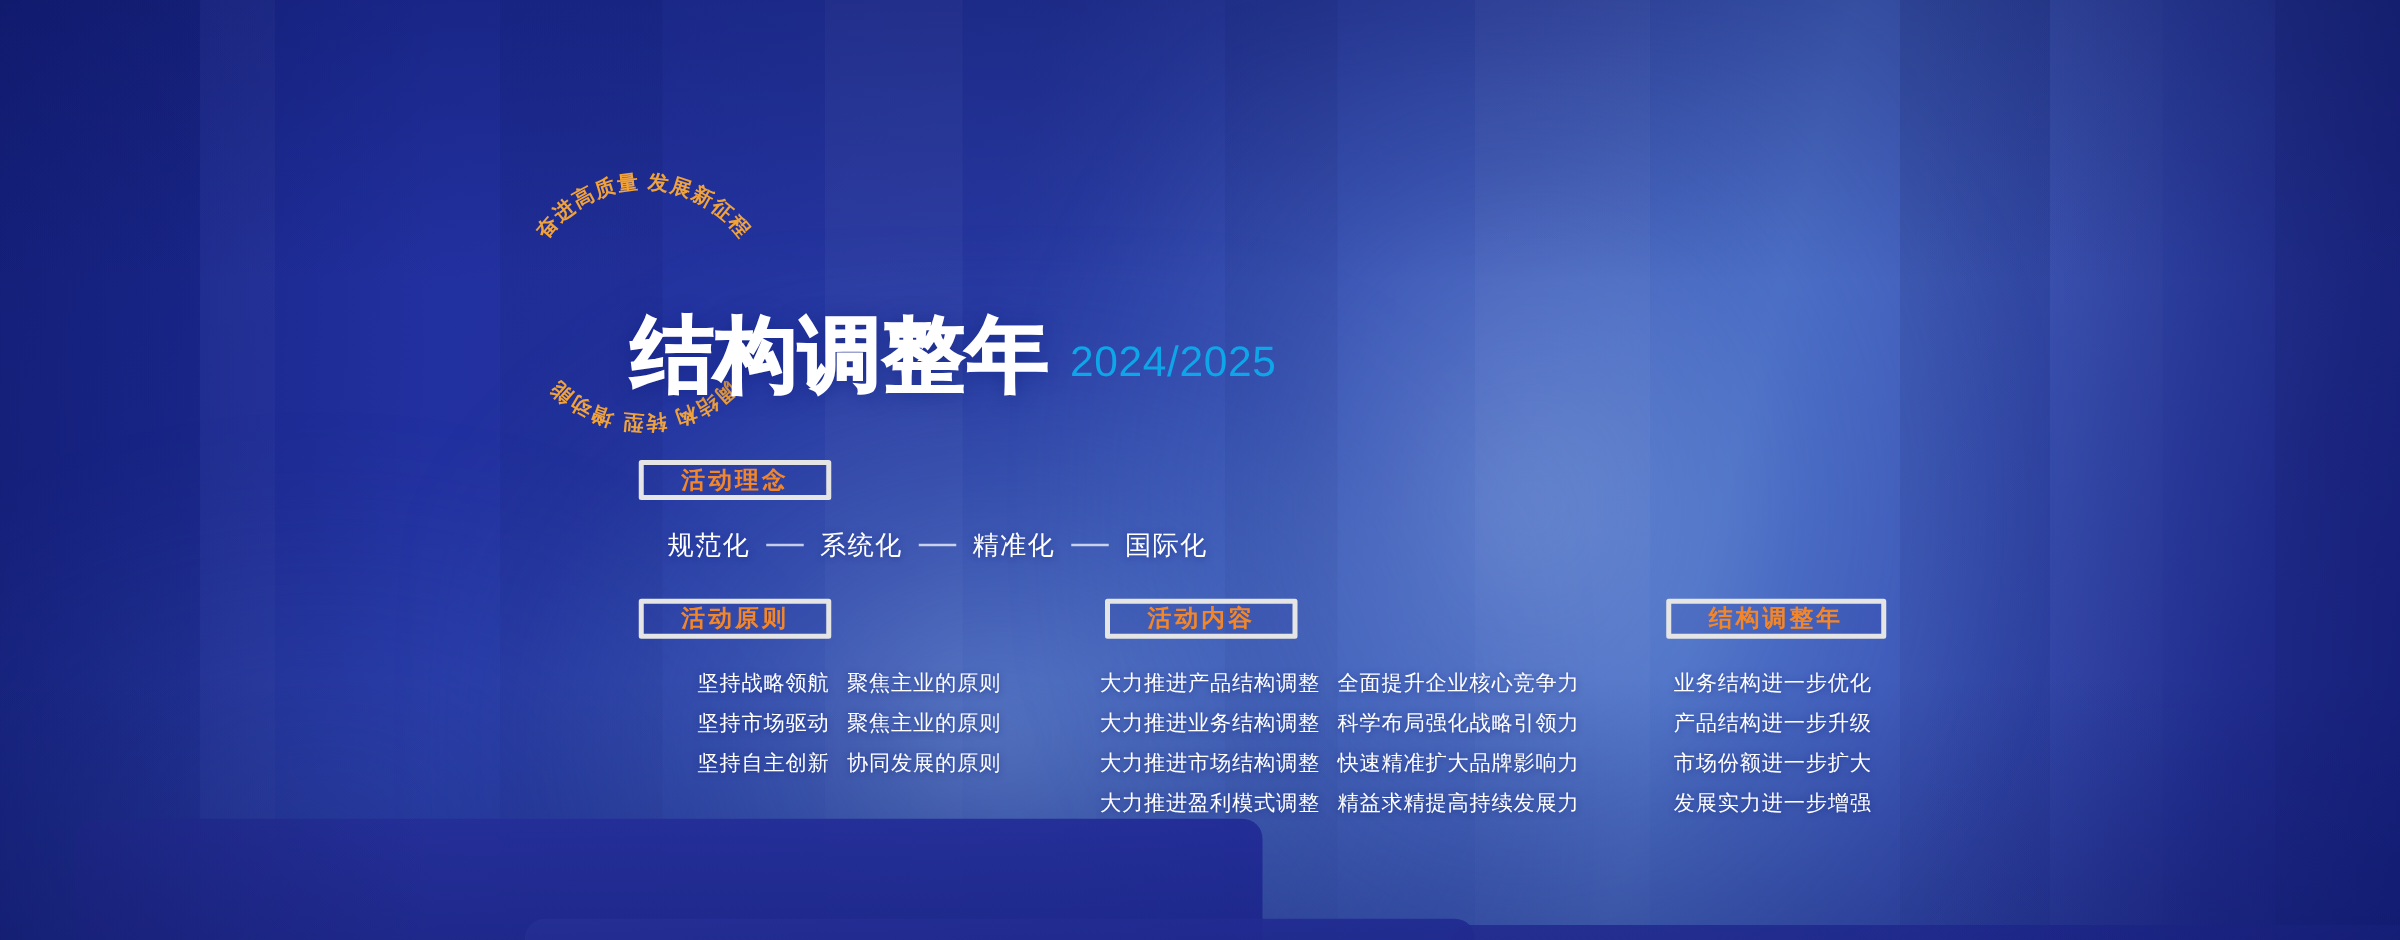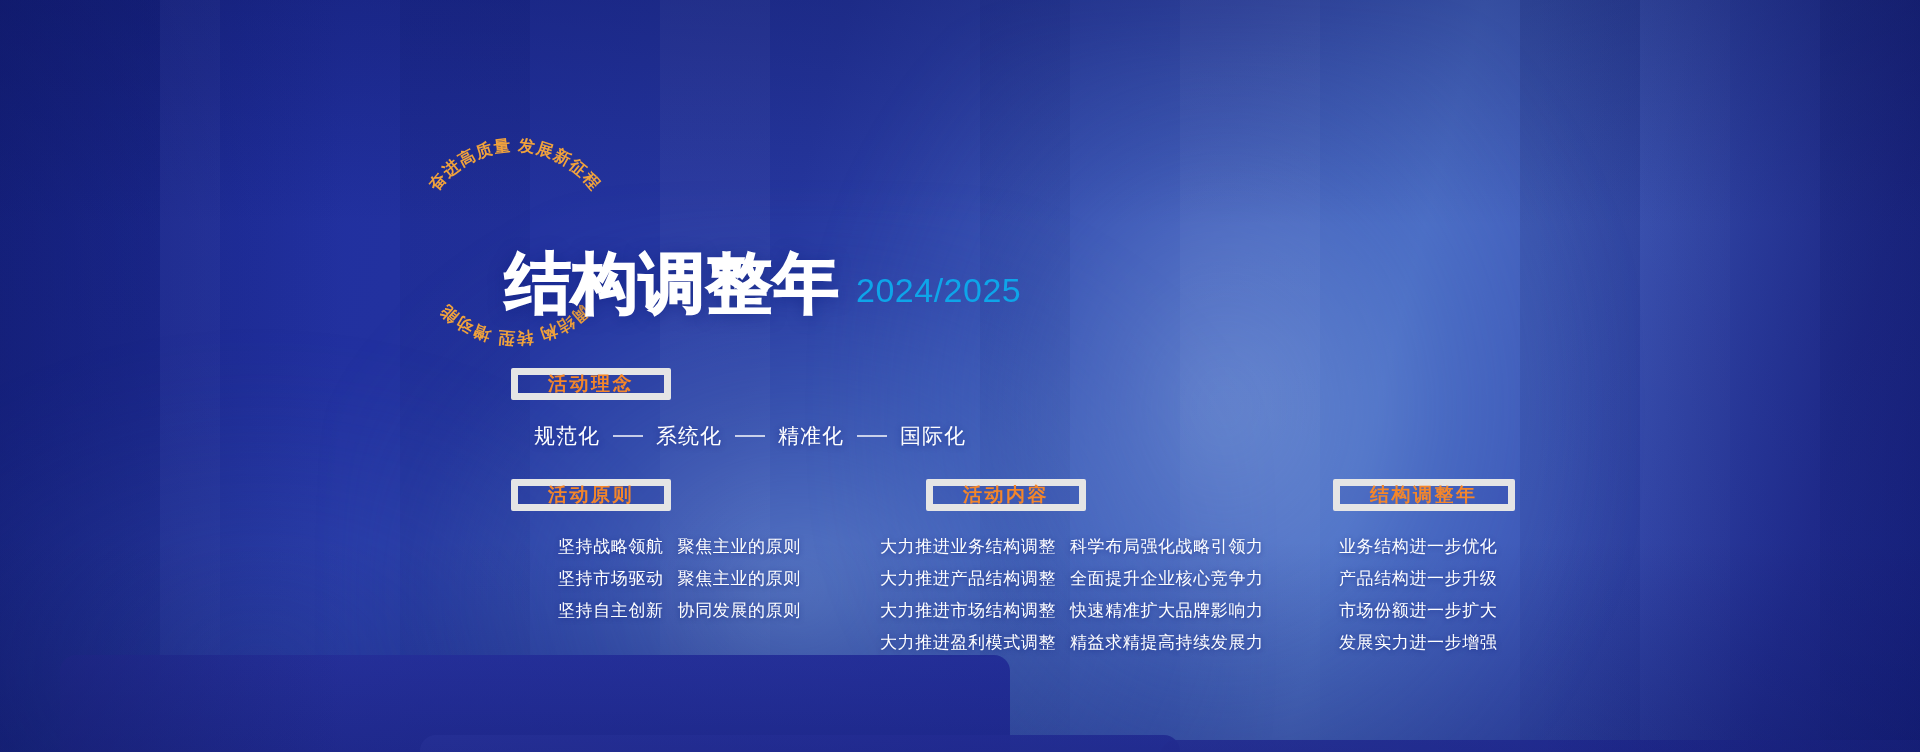--- a/index.html
+++ b/index.html
@@ -52,21 +52,21 @@
   }
   .headline-year{
     font-size:34px;font-weight:400;color:#0ea5e9;letter-spacing:.5px;
     padding-bottom:7px;white-space:nowrap;
     font-family:Liberation Sans, sans-serif;
   }
 
   
   .badge{
     position:absolute;display:inline-flex;align-items:center;justify-content:center;
-    border:7px solid #e5e5e5;border-radius:2px;
+    border:4px solid #e5e5e5;border-radius:2px;
     height:32px;padding:0 30px;
     background:rgba(42,60,160,.18);
     box-sizing:border-box;
   }
   .badge span{
     font-size:19px;font-weight:900;color:#f4862a;letter-spacing:2.5px;
     font-family:"DejaVu Sans","Liberation Sans",sans-serif;
     white-space:nowrap;
   }
 
@@ -155,33 +155,33 @@
     <div class="row">
       <span class="cell">坚持市场驱动</span>
       <span class="cell">聚焦主业的原则</span>
     </div>
     <div class="row">
       <span class="cell">坚持自主创新</span>
       <span class="cell">协同发展的原则</span>
     </div>
   </div>
 
-  <div class="badge" style="left:926px;top:479px;">
+  <div class="badge" style="left:884px;top:479px;">
     <span>活动内容</span>
   </div>
   <div class="col" style="left:866px;top:535px;">
+    <div class="row">
+      <span class="cell">大力推进产品结构调整</span>
+      <span class="cell">全面提升企业核心竞争力</span>
+    </div>
     <div class="row">
       <span class="cell">大力推进业务结构调整</span>
       <span class="cell">科学布局强化战略引领力</span>
     </div>
     <div class="row">
-      <span class="cell">大力推进产品结构调整</span>
-      <span class="cell">全面提升企业核心竞争力</span>
-    </div>
-    <div class="row">
       <span class="cell">大力推进市场结构调整</span>
       <span class="cell">快速精准扩大品牌影响力</span>
     </div>
     <div class="row">
       <span class="cell">大力推进盈利模式调整</span>
       <span class="cell">精益求精提高持续发展力</span>
     </div>
   </div>
 
   <div class="badge" style="left:1333px;top:479px;">

